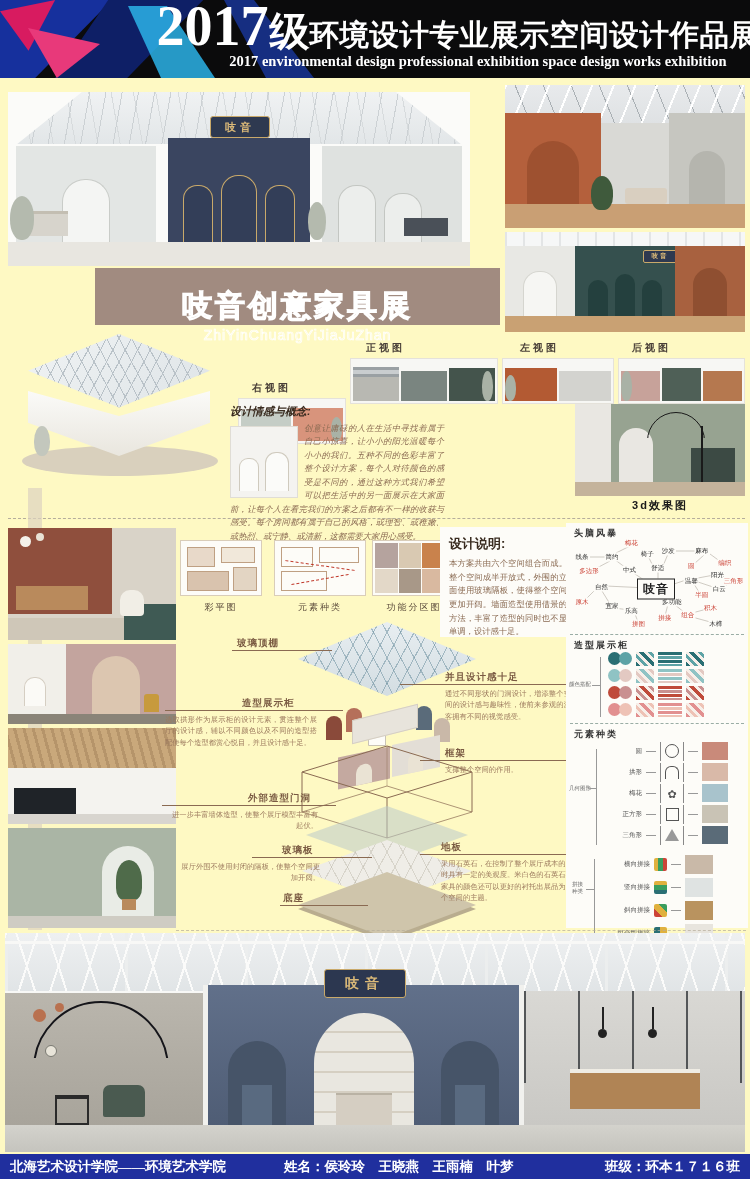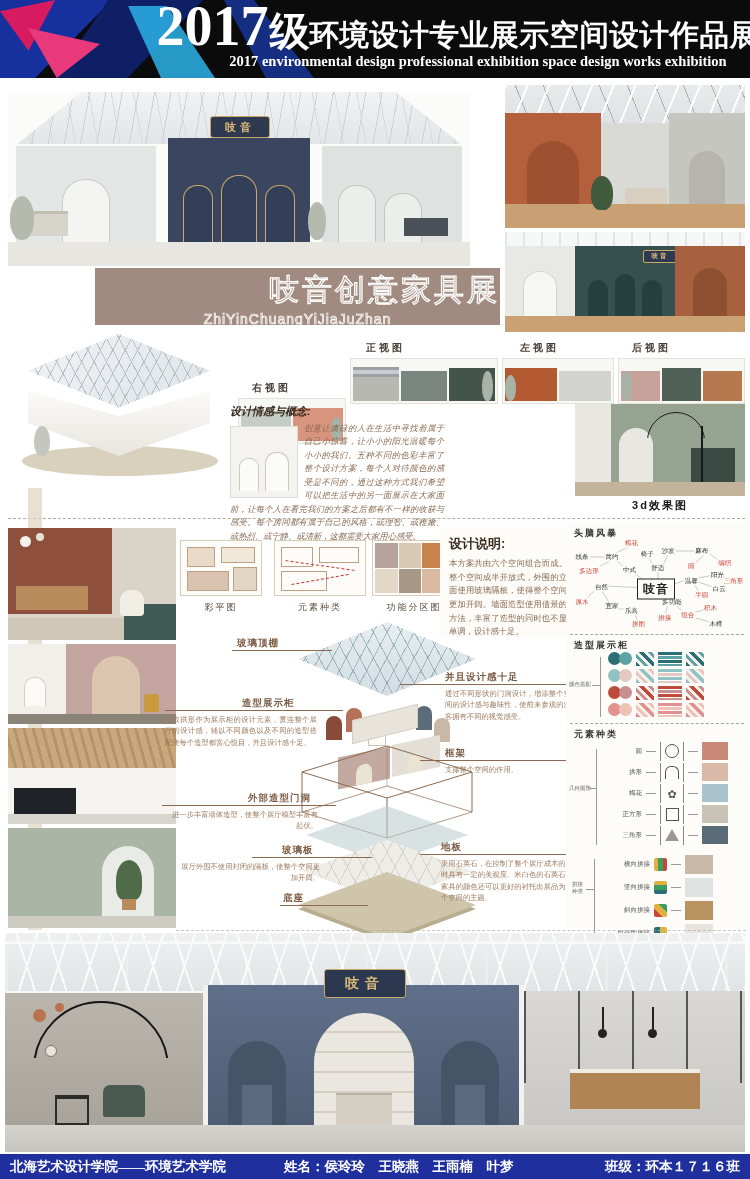--- a/index.html
+++ b/index.html
@@ -1,16 +1,16 @@
 <!DOCTYPE html>
 <html><head>
 <meta charset="utf-8">
 <style>
   html,body{margin:0;padding:0;background:#888;}
-  #poster{position:relative;width:750px;height:1179px;margin:0 auto;background:#ffffff;
+  #poster{position:relative;width:750px;height:1179px;margin:0 auto;background:#fef9c3;
     font-family:"Liberation Sans",sans-serif;overflow:hidden;}
   .abs{position:absolute;}
 
   
   #header{left:0;top:0;width:750px;height:78px;background:#0b0b0c;overflow:hidden;}
   .hd-s1{left:0;top:0;width:160px;height:78px;background:#16309d;clip-path:polygon(0 0,70% 0,22% 100%,0 100%);}
   .hd-s2{left:55px;top:0;width:190px;height:78px;background:#0e1f66;clip-path:polygon(28% 0,78% 0,38% 100%,0 100%);}
   .hd-s3{left:0;top:0;width:95px;height:62px;background:#d81b60;clip-path:polygon(0 18%,58% 0,30% 82%);}
   .hd-s4{left:128px;top:6px;width:150px;height:72px;background:#2bb3e8;clip-path:polygon(0 0,26% 0,58% 100%,22% 100%);opacity:.85;}
   .hd-s5{left:28px;top:28px;width:72px;height:50px;background:#e8397a;clip-path:polygon(0 0,100% 32%,40% 100%);}
@@ -38,21 +38,21 @@
   .rf-sign{left:202px;top:24px;width:58px;height:20px;background:#2e3950;border:1px solid #c9a96a;border-radius:3px;
      color:#d9b878;font-size:11px;font-weight:bold;letter-spacing:4px;display:flex;align-items:center;justify-content:center;}
   .rf-room-r{left:314px;top:54px;width:140px;height:96px;background:#dfe2e0;}
   .rf-room-r .arch{position:absolute;bottom:0;width:36px;height:56px;border-radius:18px 18px 0 0;background:#eceeec;border:1px solid #c3c6c2;border-bottom:none;}
   .rf-desk{position:absolute;right:14px;bottom:6px;width:44px;height:18px;background:#4a5058;}
   .rf-floor{left:0;bottom:0;width:100%;height:24px;background:#e8e6e0;}
   .tree{border-radius:50% 50% 46% 46%;background:#b4baae;}
 
   
   #banner{left:95px;top:268px;width:405px;height:57px;background:#a18b80;text-align:center;}
-  #banner .t{margin-top:2px;font-size:30px;font-weight:normal;letter-spacing:3px;color:rgba(255,255,255,.15);text-align:right;
+  #banner .t{margin-top:18px;font-size:30px;font-weight:bold;letter-spacing:3px;color:rgba(255,255,255,.15);
      -webkit-text-stroke:1.2px #ffffff;}
   #banner .p{font-size:14px;letter-spacing:1px;color:rgba(255,255,255,.2);-webkit-text-stroke:.7px #ffffff;}
 
   
   #render-tr{left:505px;top:85px;width:240px;height:143px;background:#f4f4f2;overflow:hidden;}
   .tr-roof{left:0;top:0;width:100%;height:46px;background:
      repeating-linear-gradient(112deg,#ffffff 0 2px,transparent 2px 20px),
      repeating-linear-gradient(68deg,#aab0b4 0 1px,transparent 1px 26px),
      linear-gradient(#e8eaec,#dde0e2);}
   .tr-wall-l{left:0;top:28px;width:96px;height:92px;background:#b4603c;}

